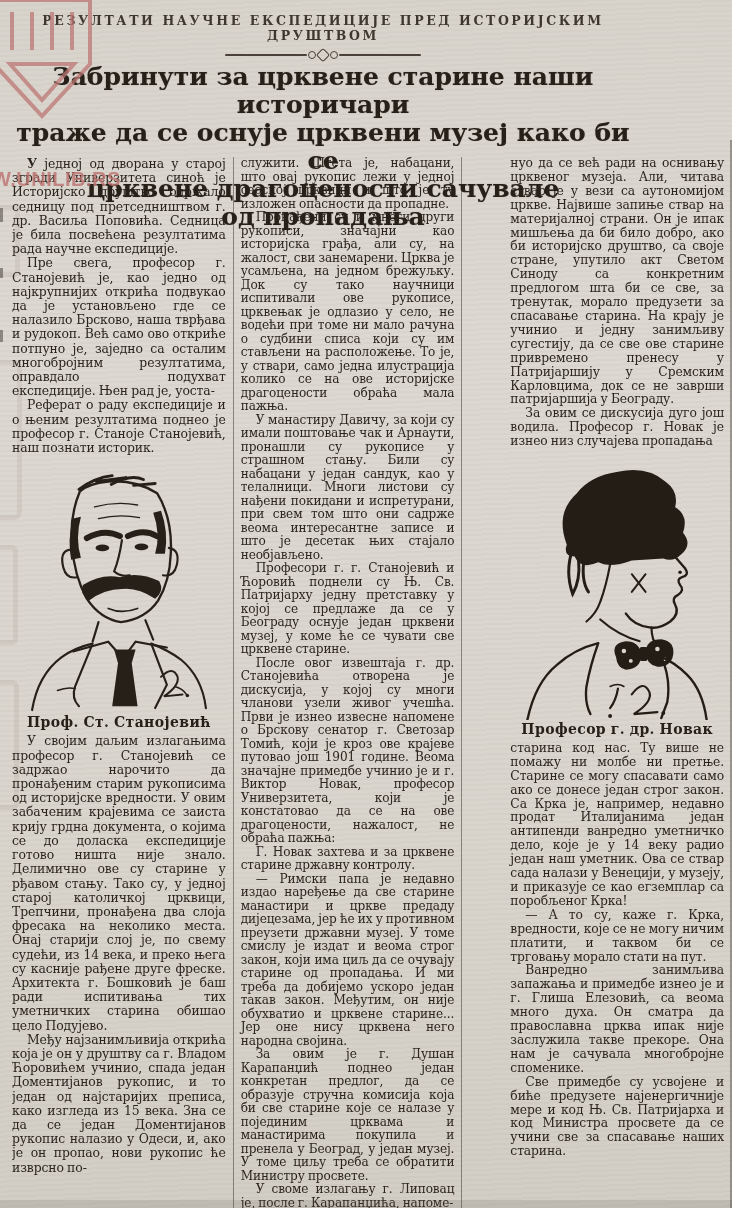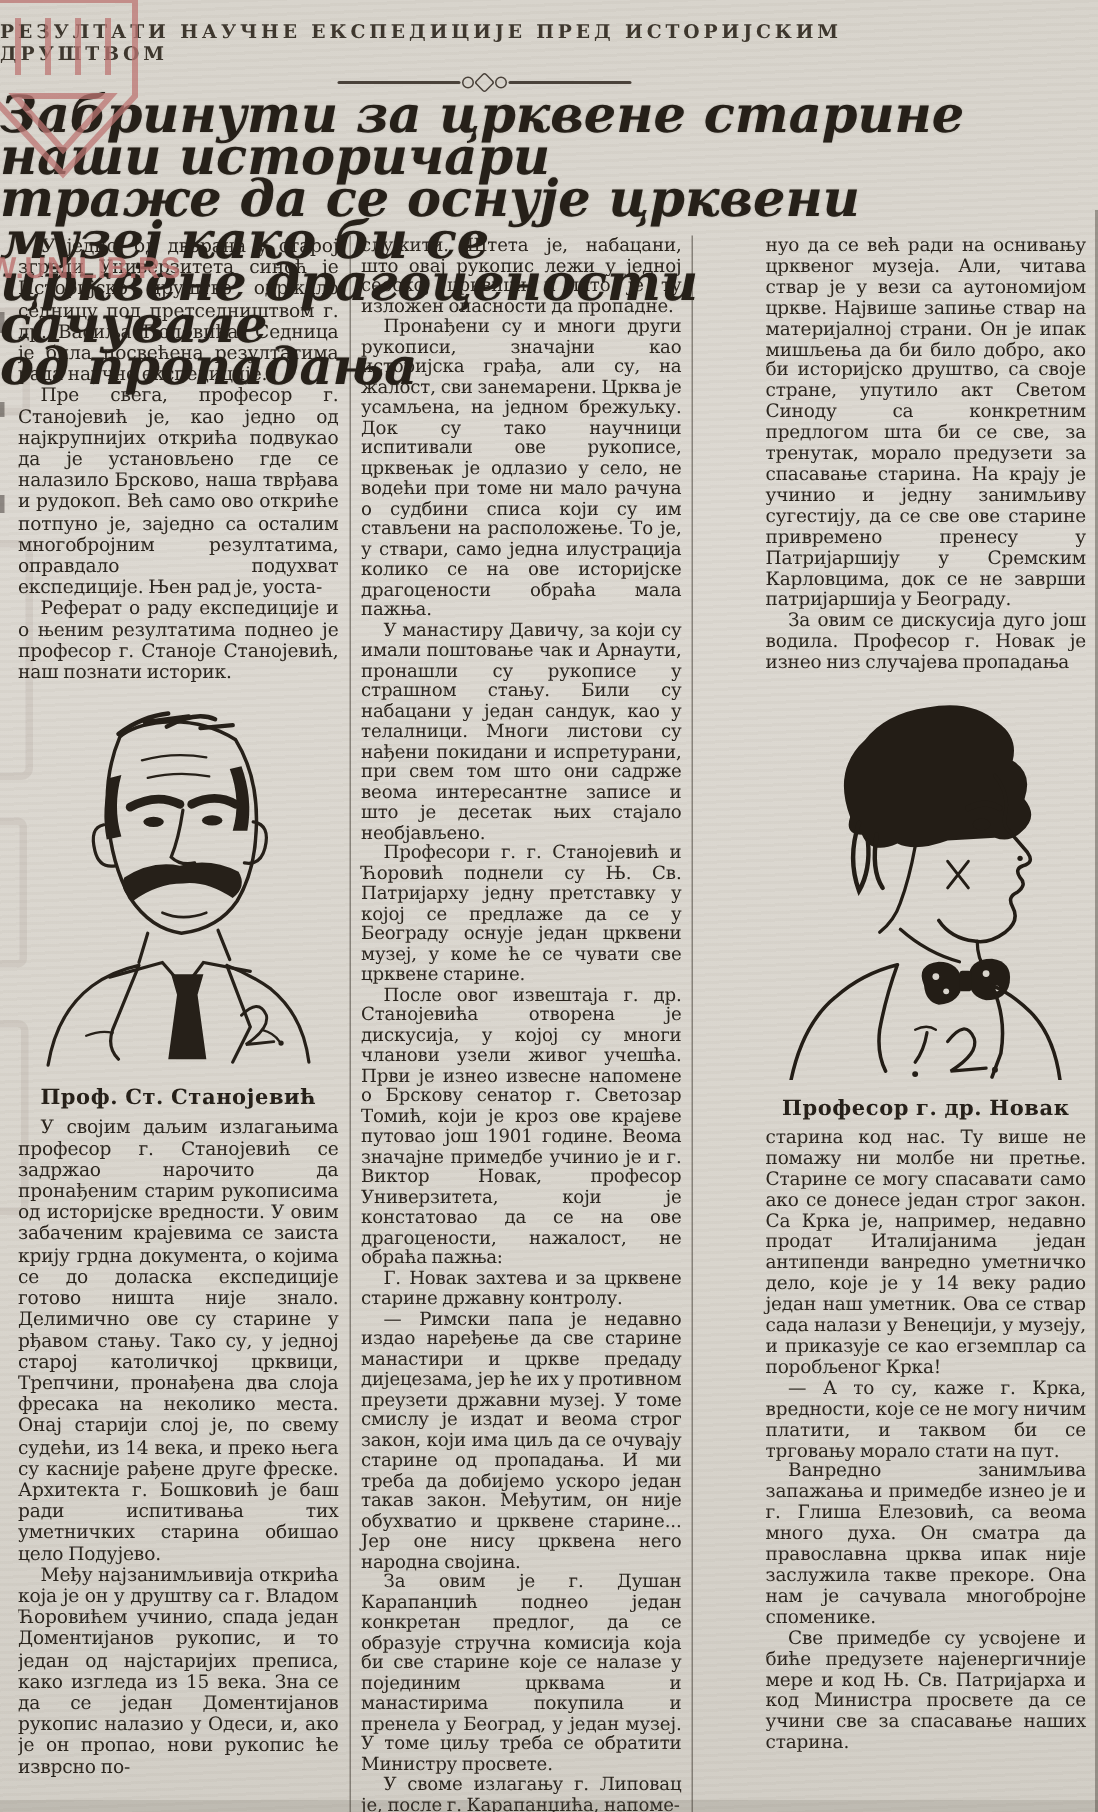--- a/index.html
+++ b/index.html
@@ -5,27 +5,27 @@
   html,body{margin:0;padding:0;background:#b0aca4;}
   .page{
     position:relative;width:732px;height:1208px;margin:0 auto;overflow:hidden;
     background:linear-gradient(180deg,#d7d3cb 0%,#dcd8d1 28%,#d8d4cc 70%,#d1cdc5 100%);
     font-family:"DejaVu Serif", serif;color:#2a241d;
   }
   
   .page::after{content:"";position:absolute;inset:0;pointer-events:none;
     background:repeating-linear-gradient(178deg,rgba(120,110,95,0.035) 0 2px,rgba(255,255,255,0.02) 2px 5px);}
   
-  .header{position:absolute;top:0;left:0;width:646px;z-index:3;}
+  .header{position:absolute;top:0;left:0;width:646px;text-align:center;z-index:3;}
   .kicker{margin-top:13px;font-size:12.5px;font-weight:bold;letter-spacing:2.6px;color:#3e372e;}
   .ornament{width:196px;margin:7px auto 3px;display:flex;align-items:center;justify-content:center;}
   .ornament .bar{flex:1;height:2px;background:#4a423a;border-radius:2px;}
   .ornament .dot{width:6px;height:6px;border:1.6px solid #4a423a;border-radius:50%;margin:0 1px;background:transparent;}
   .ornament .dia{width:8px;height:8px;border:1.6px solid #4a423a;transform:rotate(45deg);border-radius:2px;margin:0 1px;}
-  .headline{font-style:italic;font-weight:bold;font-size:34px;line-height:28px;color:#262019;
+  .headline{font-weight:bold;font-size:25px;line-height:28px;color:#262019;
     text-shadow:0 0 1px rgba(38,32,25,.35);}
   
   .watermark{position:absolute;left:-14px;top:-6px;z-index:5;pointer-events:none;}
   .wm-text{position:absolute;left:-8px;top:168px;z-index:5;font-family:"Liberation Sans",sans-serif;
     font-weight:bold;font-size:20px;letter-spacing:0.5px;color:rgba(187,112,110,0.8);pointer-events:none;}
   
   .ghost{position:absolute;border:5px solid rgba(95,80,68,0.09);pointer-events:none;}
   .g1{left:-6px;top:205px;width:16px;height:62px;border-radius:6px;}
   .g2{left:-8px;top:360px;width:20px;height:150px;border-radius:8px;}
   .g3{left:-6px;top:545px;width:14px;height:90px;border-radius:6px;}
@@ -38,21 +38,21 @@
   .col:first-child{padding-left:0;}
   .col:last-child{padding-right:2px;}
   .col + .col{border-left:1px solid rgba(52,45,37,0.5);}
   .col.c2{font-size:12.1px;line-height:13.5px;}
   .col.c3{font-size:12.3px;line-height:13.9px;padding-left:48px;}
   .col p{margin:0;text-indent:15px;}
   .col p.cont{text-indent:0;}
   .col p.lead::first-letter{font-weight:bold;}
   figure{margin:5px 0 2px;text-align:center;}
   figure svg{display:block;margin:0 auto;}
-  figcaption{font-weight:bold;font-size:14px;letter-spacing:0.4px;text-align:center;margin:13px 0 5px;text-indent:0;color:#262019;}
+  figcaption{font-weight:bold;font-size:14px;letter-spacing:0.4px;text-align:center;margin:3px 0 5px;text-indent:0;color:#262019;}
   .edge-rule{position:absolute;right:0;top:140px;bottom:0;width:2px;background:rgba(55,47,39,0.4);z-index:4;}
   .bottom-shade{position:absolute;left:0;right:0;bottom:0;height:8px;background:rgba(90,80,68,0.15);z-index:4;}
 </style>
 </head>
 <body>
 
 <div class="page">
 
   <svg class="watermark" width="120" height="130" viewBox="0 0 120 130">
     <g stroke="rgba(188,118,115,0.75)" stroke-width="4" fill="none">

